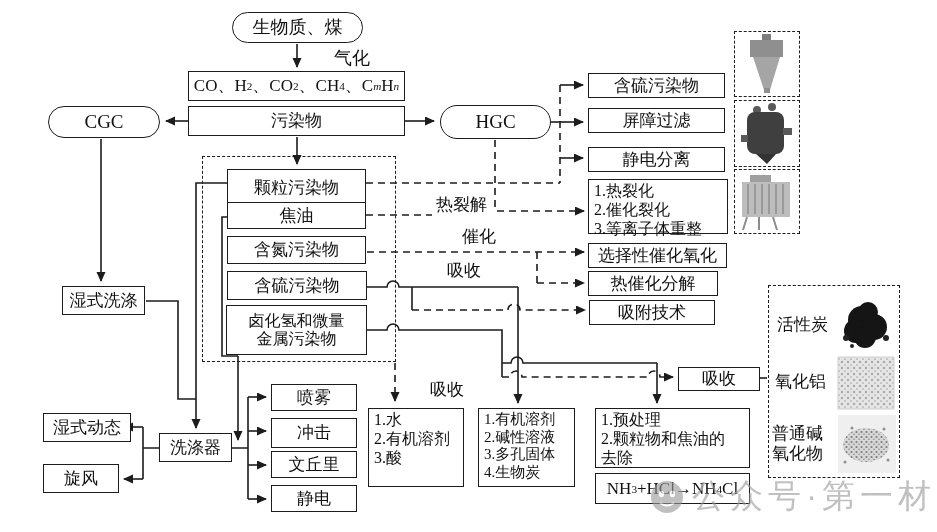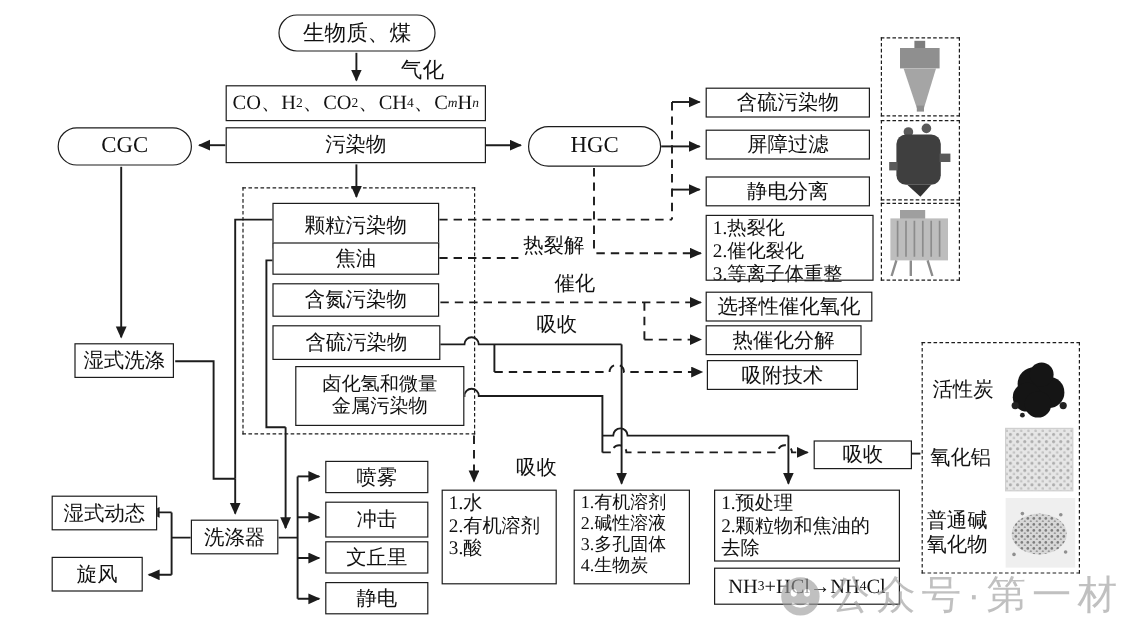--- a/index.html
+++ b/index.html
@@ -172,21 +172,21 @@
 
   <div class="lbl" style="left:436px;top:195px;">热裂解</div>
   <div class="lbl" style="left:446px;top:227px;margin-left:16px;">催化</div>
   <div class="lbl" style="left:447px;top:261px;">吸收</div>
   <div class="lbl" style="left:430px;top:380px;">吸收</div>
 
   <div class="bx" style="left:227px;top:169px;width:139px;height:38px;">颗粒污染物</div>
   <div class="bx" style="left:227px;top:202px;width:139px;height:27px;">焦油</div>
   <div class="bx" style="left:227px;top:236px;width:139px;height:28px;">含氮污染物</div>
   <div class="bx" style="left:227px;top:271px;width:140px;height:29px;">含硫污染物</div>
-  <div class="bx pre" style="left:226px;top:305px;width:141px;height:50px;font-size:16px;margin-left:20px;">卤化氢和微量
+  <div class="bx pre" style="left:226px;top:305px;width:141px;height:50px;font-size:16px;">卤化氢和微量
 金属污染物</div>
 
   <div class="bx" style="left:62px;top:286px;width:83px;height:29px;">湿式洗涤</div>
   <div class="bx" style="left:43px;top:413px;width:88px;height:29px;">湿式动态</div>
   <div class="bx" style="left:43px;top:464px;width:76px;height:29px;">旋风</div>
   <div class="bx" style="left:159px;top:433px;width:73px;height:29px;">洗涤器</div>
   <div class="bx" style="left:271px;top:384px;width:86px;height:27px;">喷雾</div>
   <div class="bx" style="left:271px;top:418px;width:86px;height:30px;">冲击</div>
   <div class="bx" style="left:271px;top:451px;width:86px;height:27px;">文丘里</div>
   <div class="bx" style="left:271px;top:485px;width:86px;height:27px;">静电</div>

